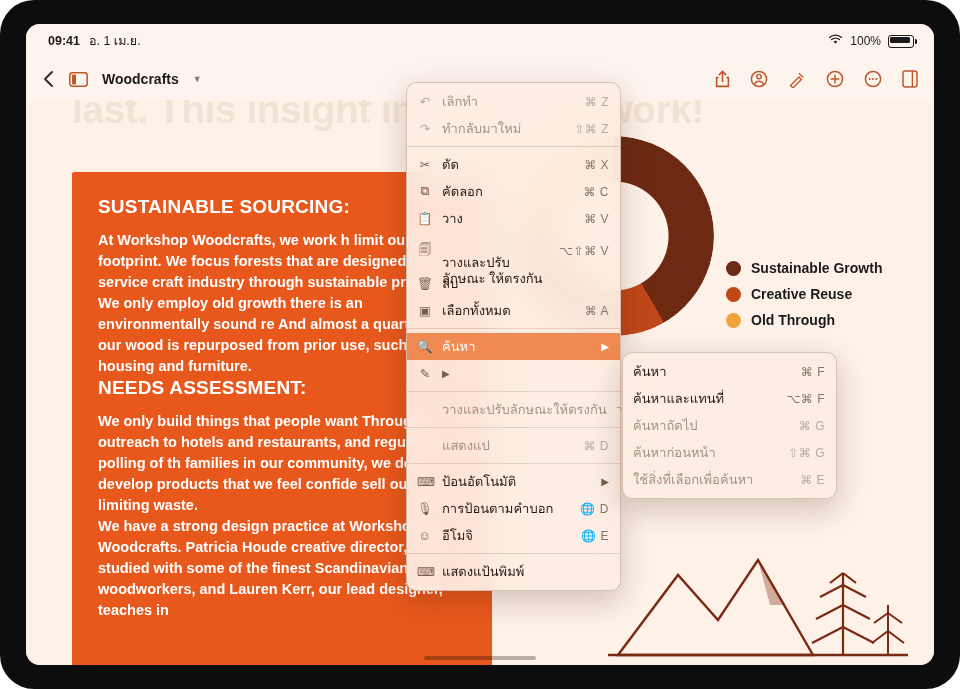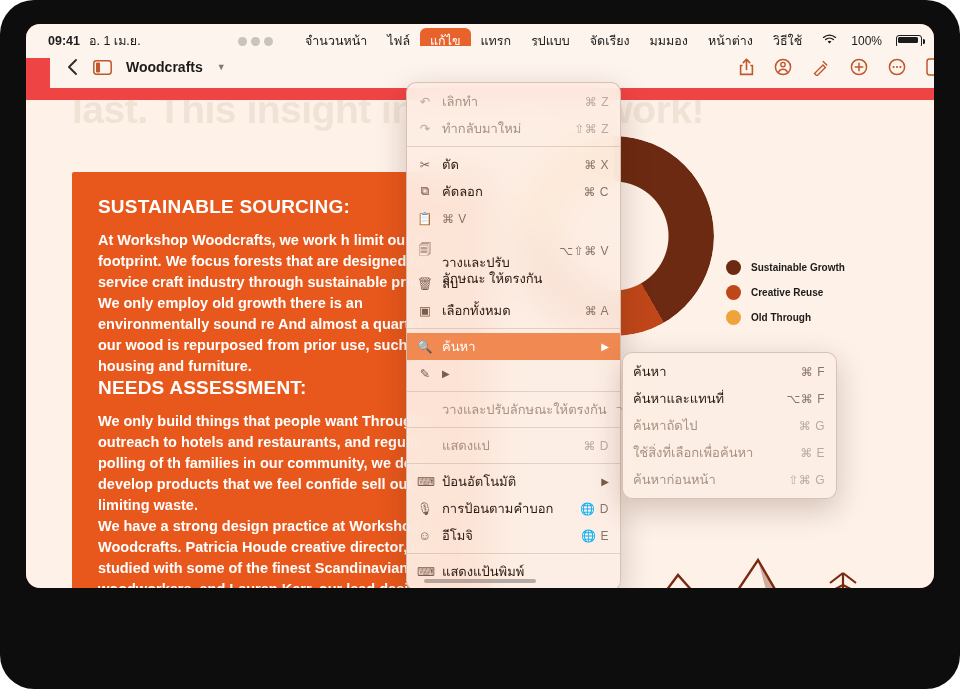--- a/index.html
+++ b/index.html
@@ -16,22 +16,22 @@
   #device {
     position: absolute;
     left: 0; top: 0;
     width: 960px; height: 689px;
     background: #0d0d0d;
     border-radius: 34px;
   }
   #screen {
     position: absolute;
     left: 26px; top: 24px;
-    width: 908px; height: 564px;
-    background: #ef4444;
+    width: 908px; height: 641px;
+    background: #fca5a5;
     border-radius: 14px;
     overflow: hidden;
   }
 
   
   .statusbar {
     position: absolute;
     left: 0; top: 0;
     width: 908px; height: 34px;
     display: flex;
@@ -44,24 +44,24 @@
     position: absolute;
     left: 22px;
     display: flex;
     align-items: center;
     gap: 9px;
     font-weight: 600;
   }
   .status-left .date { font-weight: 400; }
   .status-right {
     position: absolute;
-    right: 12px;
-    display: flex;
-    align-items: center;
-    gap: 14px;
+    right: 20px;
+    display: flex;
+    align-items: center;
+    gap: 7px;
     font-size: 12px;
   }
   .battery-shell {
     width: 24px; height: 11px;
     border: 1.2px solid #1b1b1b;
     border-radius: 3px;
     position: relative;
     display: inline-block;
   }
   .battery-shell::after {
@@ -104,26 +104,25 @@
     white-space: nowrap;
   }
   .menu-item.active {
     background: #e8622c;
     color: #ffffff;
   }
 
   
   .toolbar {
     position: absolute;
-    left: 0; top: 22px;
+    left: 0; top: 34px;
     width: 908px; height: 42px;
     background: #fdf4ed;
     display: flex;
     align-items: center;
-    margin-left: 24px;
   }
   .tb-left {
     position: absolute;
     left: 16px;
     display: flex;
     align-items: center;
     gap: 14px;
   }
   .tb-right {
     position: absolute;
@@ -212,21 +211,21 @@
     position: absolute;
     left: 700px; top: 160px;
     display: flex;
     flex-direction: column;
     gap: 10px;
   }
   .legend-row {
     display: flex;
     align-items: center;
     gap: 10px;
-    font-size: 10px;
+    font-size: 14px;
     font-weight: 700;
     color: #1b1b1b;
   }
   .legend-dot { width: 15px; height: 15px; border-radius: 50%; }
 
   .illus {
     position: absolute;
     right: 26px; bottom: 0;
     width: 300px; height: 210px;
     color: #7a2a11;
@@ -315,36 +314,20 @@
               <path d="M1.5 3.4a8.8 8.8 0 0 1 12 0" stroke="#1b1b1b" stroke-width="1.3" fill="none" stroke-linecap="round"></path>
             </svg>
         </span>
         <span>100%</span>
         <span class="battery-shell">
             <span class="battery-fill"></span>
           </span>
       </div>
     </div>
 
-    <div class="menubar">
-      <span class="traffic">
-        <span class="dot"></span>
-        <span class="dot"></span>
-        <span class="dot"></span>
-      </span>
-      <span class="menu-item">จำนวนหน้า</span>
-      <span class="menu-item">ไฟล์</span>
-      <span class="menu-item active">แก้ไข</span>
-      <span class="menu-item">แทรก</span>
-      <span class="menu-item">รูปแบบ</span>
-      <span class="menu-item">จัดเรียง</span>
-      <span class="menu-item">มุมมอง</span>
-      <span class="menu-item">หน้าต่าง</span>
-      <span class="menu-item">วิธีใช้</span>
-    </div>
 
     <div class="toolbar">
       <div class="tb-left">
         <span class="icon-btn icon-dark">
           <svg width="13" height="18" viewBox="0 0 13 18">
               <path d="M10 2 3 9l7 7" stroke="#2b2b2b" stroke-width="1.9" fill="none" stroke-linecap="round" stroke-linejoin="round"></path>
             </svg>
         </span>
         <span class="icon-btn">
           <svg width="19" height="15" viewBox="0 0 19 15">
@@ -465,20 +448,21 @@
         <span class="mlabel">ตัด</span>
         <span class="mkey">⌘ X</span>
       </div>
       <div class="mrow">
         <span class="micon">⧉</span>
         <span class="mlabel">คัดลอก</span>
         <span class="mkey">⌘ C</span>
       </div>
       <div class="mrow">
         <span class="micon">📋</span>
+        <span class="mlabel">วาง</span>
         <span class="mkey">⌘ V</span>
       </div>
       <div class="mrow two">
         <span class="micon">🗐</span>
         <span class="mlabel two-line">วางและปรับลักษณะ
 ให้ตรงกัน</span>
         <span class="mkey">⌥⇧⌘ V</span>
       </div>
       <div class="mrow">
         <span class="micon">🗑</span>
@@ -543,24 +527,24 @@
       </div>
       <div class="mrow">
         <span class="mlabel">ค้นหาและแทนที่</span>
         <span class="mkey">⌥⌘ F</span>
       </div>
       <div class="mrow dim">
         <span class="mlabel">ค้นหาถัดไป</span>
         <span class="mkey">⌘ G</span>
       </div>
       <div class="mrow dim">
+        <span class="mlabel">ค้นหาก่อนหน้า</span>
+        <span class="mkey">⇧⌘ G</span>
+      </div>
+      <div class="mrow dim">
         <span class="mlabel">ใช้สิ่งที่เลือกเพื่อค้นหา</span>
         <span class="mkey">⌘ E</span>
-      </div>
-      <div class="mrow dim">
-        <span class="mlabel">ค้นหาก่อนหน้า</span>
-        <span class="mkey">⇧⌘ G</span>
       </div>
     </div>
 
     <div class="home-ind"></div>
   </div>
 </div>
 
 </body></html>

